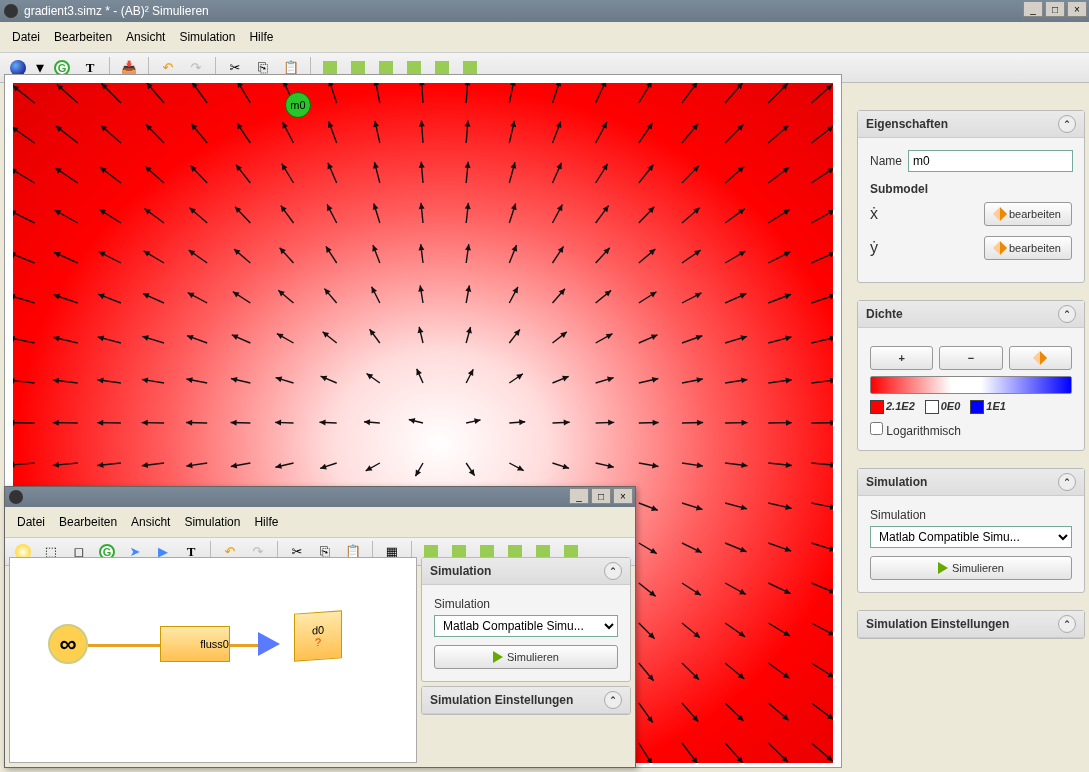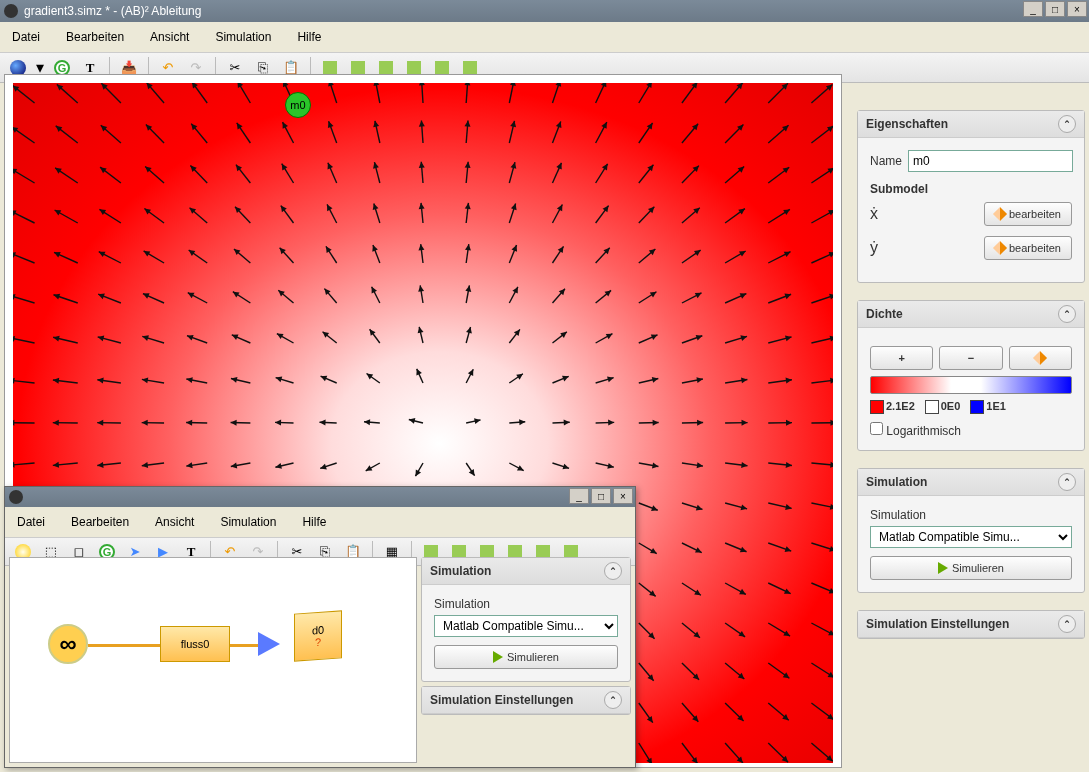--- a/index.html
+++ b/index.html
@@ -3,21 +3,21 @@
 <meta charset="utf-8">
 <style>
 * { box-sizing: border-box; margin: 0; padding: 0; font-family: "Segoe UI", Tahoma, sans-serif; }
 body { background: #ece9d8; width: 1089px; height: 772px; overflow: hidden; position: relative; }
 
 .titlebar { height: 22px; background: linear-gradient(#7b8a99,#6c7a88); color: #fff; display: flex; align-items: center; padding: 0 4px; font-size: 12px; position: relative; }
 .titlebar .app-icon { width: 14px; height: 14px; background: #333; border-radius: 50%; margin-right: 6px; }
 .titlebar .win-buttons { position: absolute; right: 2px; top: 1px; display: flex; gap: 2px; }
 .titlebar .win-btn { width: 20px; height: 16px; background: #d4d0c8; border: 1px solid #888; font-size: 10px; display: flex; align-items: center; justify-content: center; color: #000; cursor: pointer; }
 
-.menubar { height: 22px; background: #ece9d8; display: flex; align-items: center; padding: 15px 6px; font-size: 12px; gap: 14px; border-bottom: 1px solid #ccc; }
+.menubar { height: 22px; background: #ece9d8; display: flex; align-items: center; padding: 15px 6px; font-size: 12px; gap: 2px; border-bottom: 1px solid #ccc; }
 .menubar span { padding: 2px 6px; cursor: pointer; }
 
 .toolbar { height: 30px; background: linear-gradient(#f4f4f4,#e4e4e4); border-bottom: 1px solid #bbb; display: flex; align-items: center; padding: 0 6px; gap: 4px; }
 .tb-btn { width: 24px; height: 24px; display: flex; align-items: center; justify-content: center; border: 1px solid transparent; border-radius: 2px; cursor: pointer; }
 .tb-sep { width: 1px; height: 22px; background: #bbb; margin: 0 3px; }
 
 .main-area { position: absolute; top: 74px; left: 4px; right: 4px; bottom: 4px; }
 
 .canvas-container { position: absolute; top: 0; left: 0; width: 838px; height: 694px; background: #fff; border: 1px solid #999; }
 .vector-field { position: absolute; top: 8px; left: 8px; width: 820px; height: 680px; background: radial-gradient(ellipse at 52% 53%, #fff 0%, #ffdcdc 18%, #ff6060 45%, #ff0000 70%, #e00000 100%); overflow: hidden; }
@@ -26,54 +26,54 @@
 .side-panel { position: absolute; top: 0; right: 0; width: 228px; height: 694px; display: flex; flex-direction: column; gap: 17px; margin-top: 36px; }
 .panel { background: #f4f4f4; border: 1px solid #bbb; border-radius: 3px; }
 .panel-header { background: linear-gradient(#eaeaea,#ddd); padding: 4px 8px; font-size: 12px; font-weight: bold; color: #333; display: flex; justify-content: space-between; align-items: center; border-bottom: 1px solid #ccc; }
 .collapse-btn { width: 18px; height: 18px; background: #eee; border: 1px solid #aaa; border-radius: 50%; font-size: 9px; display: flex; align-items: center; justify-content: center; cursor: pointer; }
 .panel-body { padding: 12px; font-size: 12px; color: #333; }
 .prop-row { display: flex; align-items: center; margin-bottom: 10px; gap: 6px; }
 .prop-row label { width: 64px; }
 .prop-row input[type=text], .prop-row select, .panel-body select { flex: 1; height: 22px; border: 1px solid #7a9; padding: 0 4px; background: #fff; font-size: 12px; }
 .btn { height: 24px; border: 1px solid #999; border-radius: 3px; background: linear-gradient(#fefefe,#e4e4e4); font-size: 11px; display: inline-flex; align-items: center; justify-content: center; padding: 0 10px; cursor: pointer; gap: 4px; }
 
-.legend-row { display: flex; gap: 10px; align-items: center; margin-top: 6px; font-size: 11px; font-weight: bold; }
+.legend-row { display: flex; gap: 10px; align-items: center; margin-top: 6px; font-size: 11px; font-weight: bold; font-style: italic; }
 .swatch { width: 14px; height: 14px; border: 1px solid #444; display: inline-block; margin-right: 2px; vertical-align: middle; }
 
 .gradient-bar { height: 18px; background: linear-gradient(90deg,#f00,#fff 40%,#fff 55%,#00f); border: 1px solid #888; border-radius: 2px; margin-top: 6px; }
 .btn-row { display: flex; gap: 6px; margin-top: 6px; }
 .btn-row .btn { flex: 1; font-weight: bold; }
 
 .subwin { position: absolute; left: 0; top: 412px; width: 632px; height: 282px; background: #ece9d8; border: 1px solid #666; box-shadow: 2px 2px 6px rgba(0,0,0,.3); }
 .subwin .titlebar { height: 20px; }
 .subwin .toolbar { height: 28px; }
 .subwin-body { position: absolute; top: 70px; left: 4px; right: 4px; bottom: 4px; display: flex; gap: 4px; }
 .subwin-canvas { flex: 1; background: #fff; border: 1px solid #aaa; position: relative; }
 .subwin-side { width: 210px; display: flex; flex-direction: column; gap: 4px; overflow: hidden; }
 
 .pencil { display: inline-block; width: 10px; height: 10px; background: linear-gradient(135deg,#fc9 50%,#e80 50%); transform: rotate(-45deg); }
 .play { display: inline-block; border-left: 10px solid #6a0; border-top: 6px solid transparent; border-bottom: 6px solid transparent; }
 
 .flow-infinity { position: absolute; left: 38px; top: 66px; width: 40px; height: 40px; border-radius: 50%; background: #ffcf50; border: 2px solid #cc8; display: flex; align-items: center; justify-content: center; font-size: 24px; font-weight: bold; }
-.flow-box { position: absolute; left: 150px; top: 68px; width: 70px; height: 36px; background: linear-gradient(#ffe8a8,#ffc050); border: 1px solid #c90; font-size: 11px; display: flex; align-items: center; justify-content: center; }
+.flow-box { position: absolute; left: 150px; top: 68px; width: 70px; height: 36px; background: linear-gradient(#ffe8a8,#ffc050); border: 1px solid #c90; font-size: 11px; display: flex; align-items: center; justify-content: flex-end; }
 .flow-arrow { position: absolute; left: 248px; top: 74px; border-left: 22px solid #5a7aff; border-top: 12px solid transparent; border-bottom: 12px solid transparent; }
 .flow-cube { position: absolute; left: 284px; top: 54px; width: 48px; height: 48px; background: linear-gradient(#ffe8a8,#ffc050); border: 1px solid #c90; transform: skewY(-4deg); display: flex; flex-direction: column; align-items: center; justify-content: center; font-size: 11px; }
 .flow-line { position: absolute; top: 86px; height: 3px; background: #e8a020; }
 
 
 .ic { width: 18px; height: 18px; display: flex; align-items: center; justify-content: center; font-size: 13px; }
 .ic-circle { width: 16px; height: 16px; border-radius: 50%; }
 .ic-square { width: 14px; height: 14px; }
 </style>
 </head>
 <body>
 
 <div class="titlebar">
   <div class="app-icon"></div>
-  <span>gradient3.simz * - (AB)² Ableitung</span>
+  <span>gradient3.simz * - (AB)² Simulieren</span>
   <div class="win-buttons">
     <div class="win-btn">_</div>
     <div class="win-btn">□</div>
     <div class="win-btn">×</div>
   </div>
 </div>
 
 <div class="menubar">
   <span>Datei</span>
   <span>Bearbeiten</span>

